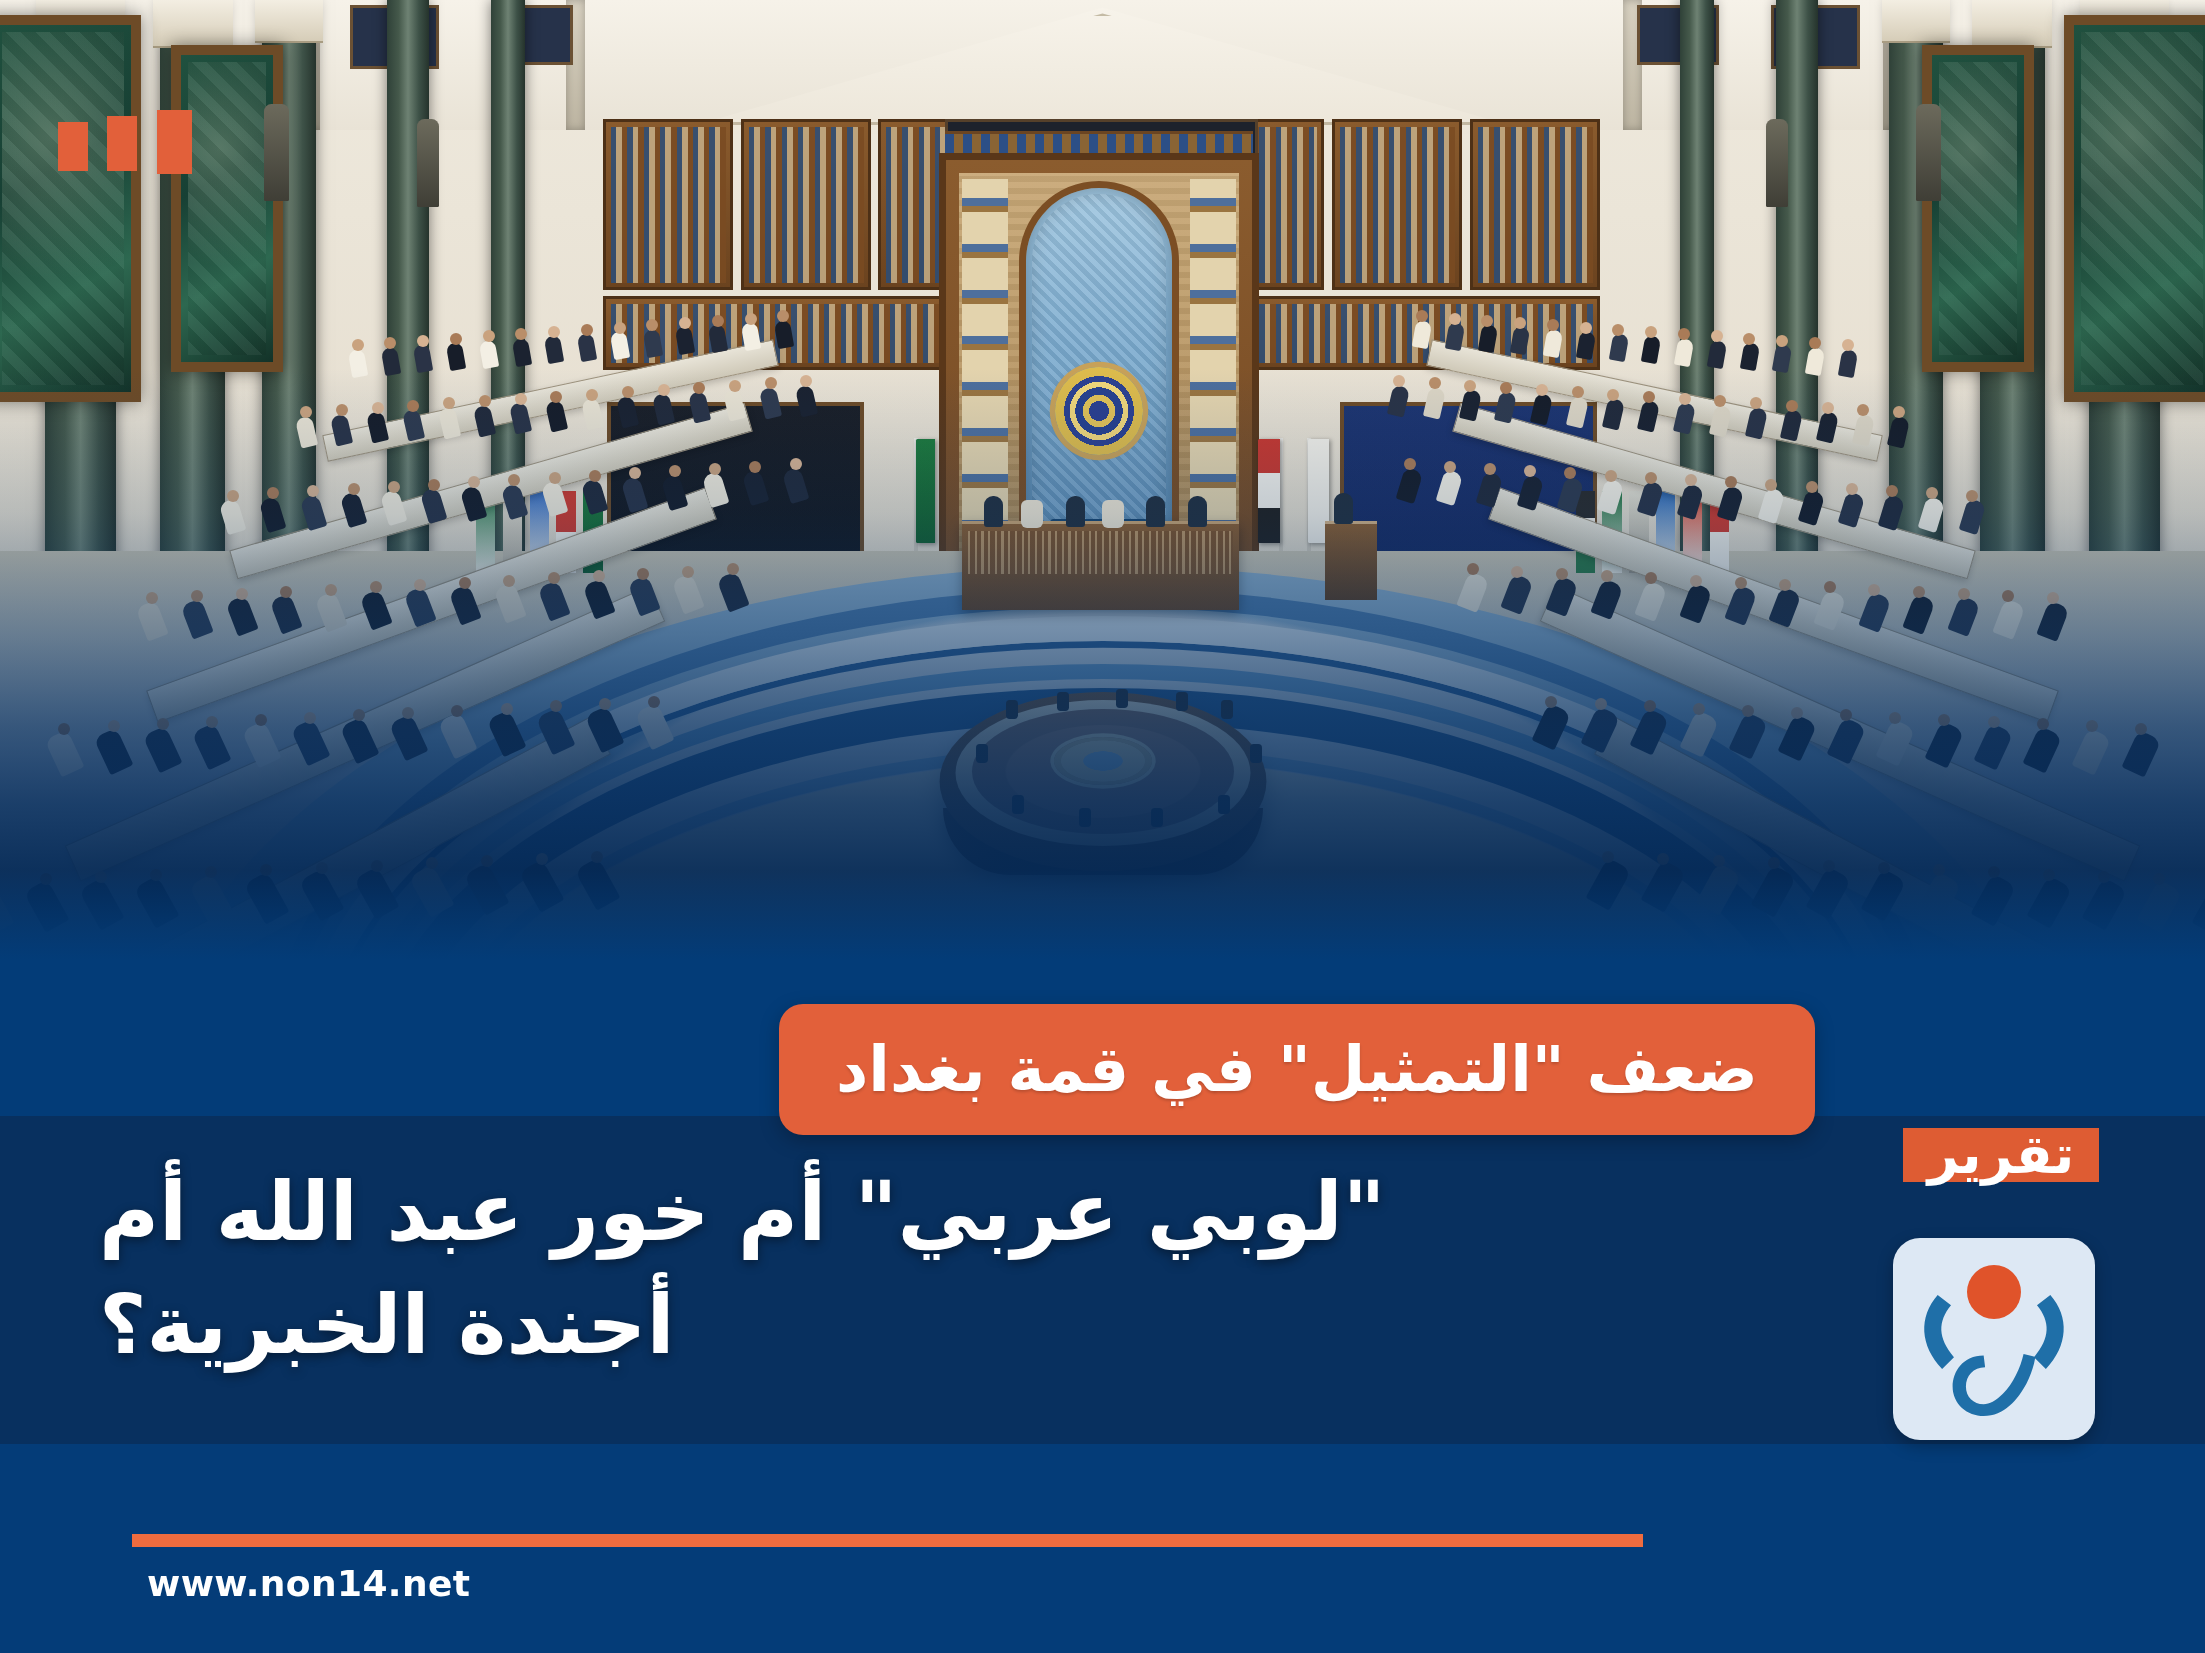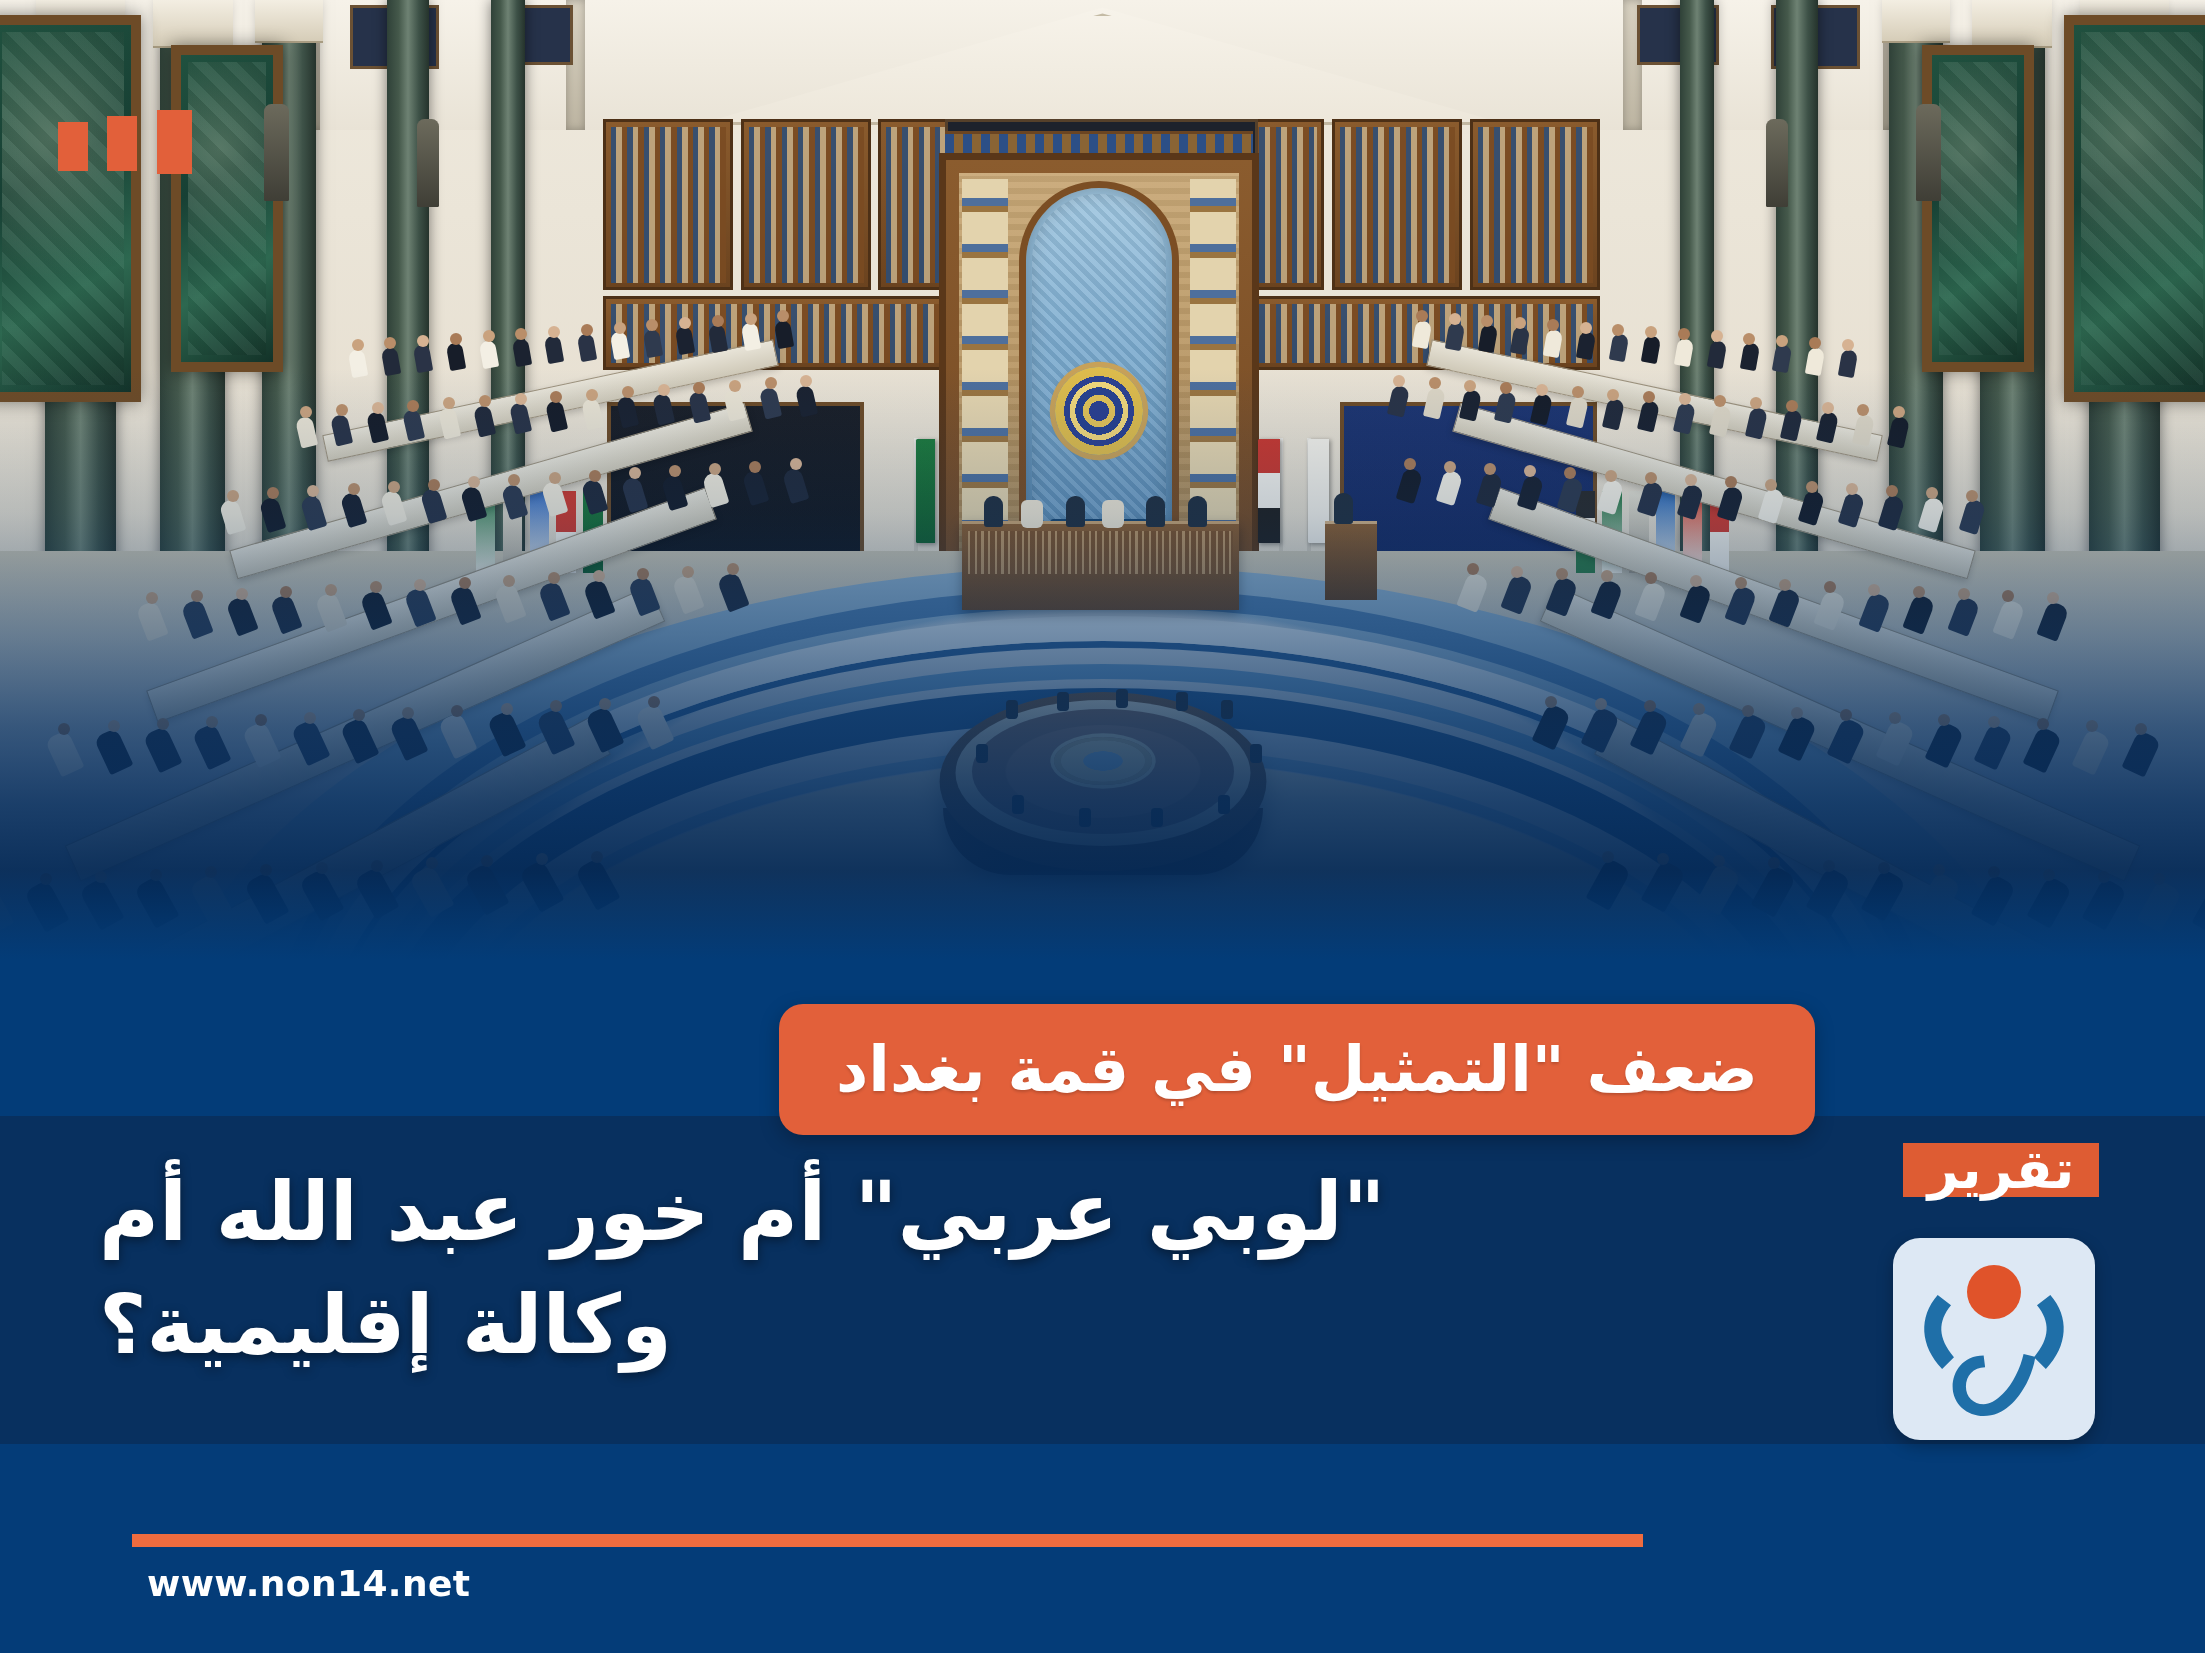--- a/index.html
+++ b/index.html
@@ -204,21 +204,21 @@
     font-size:82px; font-weight:bold; line-height:1.38;
     text-shadow:0 3px 10.4px rgba(0,0,0,.45);
     direction:rtl;
   }
   .headline .ln { display:block; white-space:nowrap; }
   .ln1 { text-align:left; }
   .ln2 { text-align:left; }
 
   .badge {
     position:absolute; left:1876px; top:1128px; width:223px; height:83px;
-    display:flex; align-items:center;
+    display:flex; align-items:flex-start;
   }
   .badge-body { flex:1; background:#de5c33; display:flex; align-items:center; justify-content:center; }
   .badge-body span { color:#fff; font-size:54px; font-weight:bold; line-height:1; }
   .badge-bar { width:27px; background:#ffffff; }
 
   .logo {
     position:absolute; left:1893px; top:1238px; width:202px; height:202px;
     background:#dde8f4; border-radius:27px; box-shadow:0 6px 16.4px rgba(0,0,0,.28);
   }
   .logo-dot { position:absolute; left:50%; top:27px; transform:translateX(-50%);
@@ -725,21 +725,21 @@
     <i class="m2"></i>
     <i class="m3"></i>
   </div>
 
   <div class="kicker">
     <span>ضعف "التمثيل" في قمة بغداد</span>
   </div>
 
   <div class="headline">
     <span class="ln ln1">"لوبي عربي" أم خور عبد الله أم</span>
-    <span class="ln ln2">وكالة إقليمية؟</span>
+    <span class="ln ln2">أجندة الخبرية؟</span>
   </div>
 
   <div class="badge">
     <div class="badge-body">
       <span>تقرير</span>
     </div>
     <div class="badge-bar"></div>
   </div>
 
   <div class="logo">

